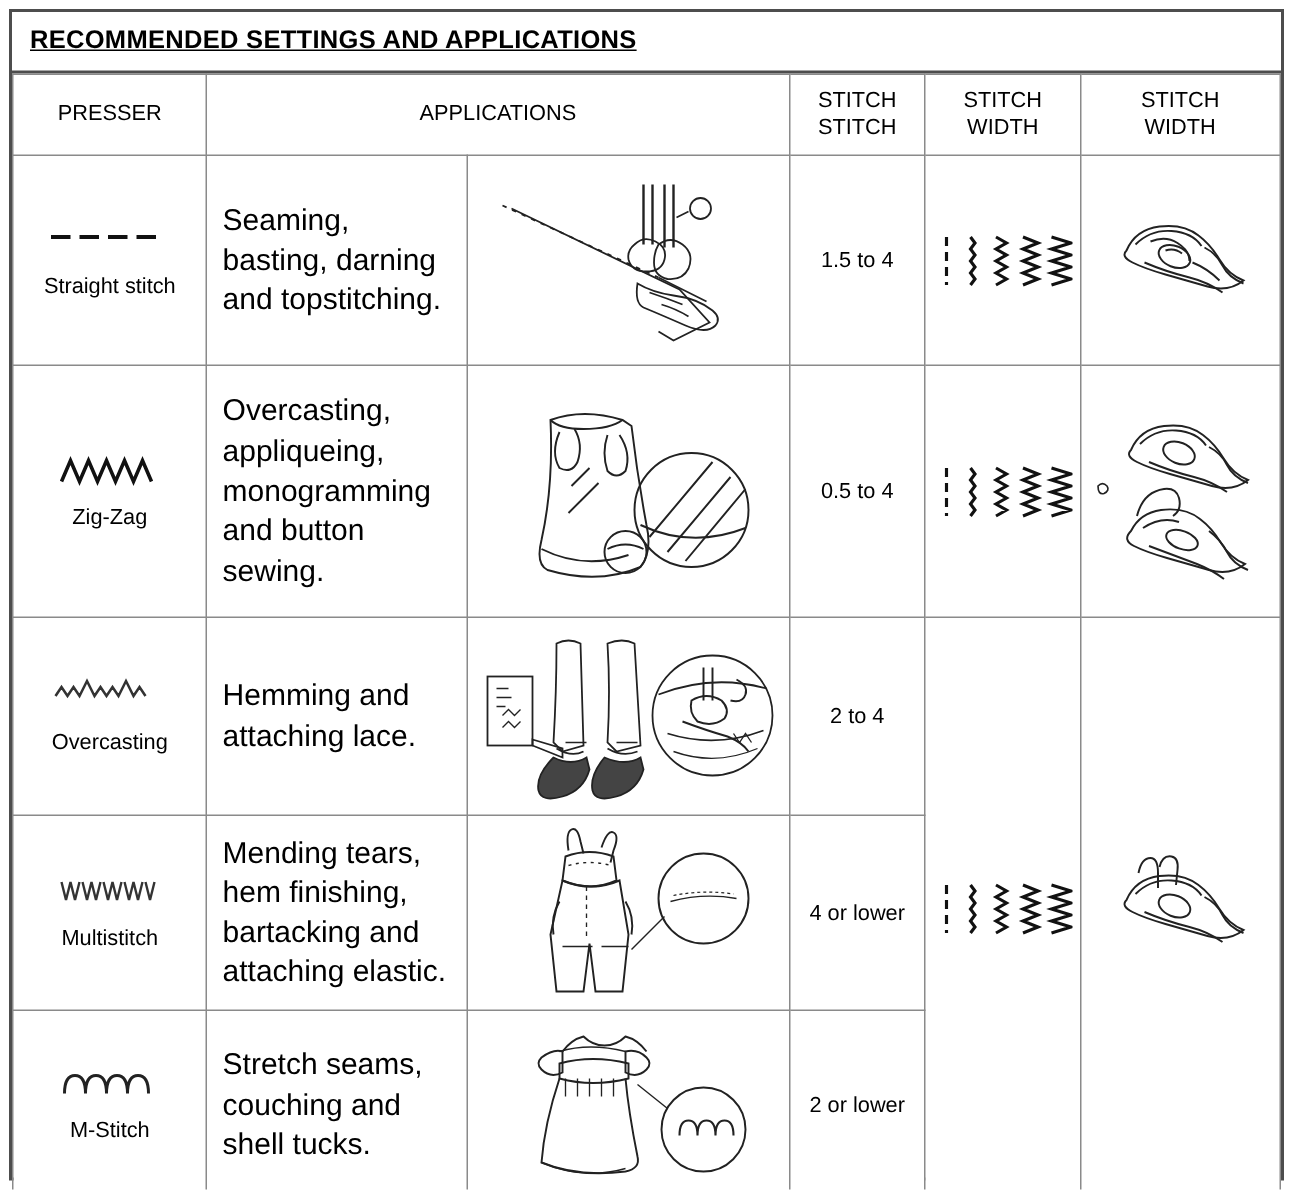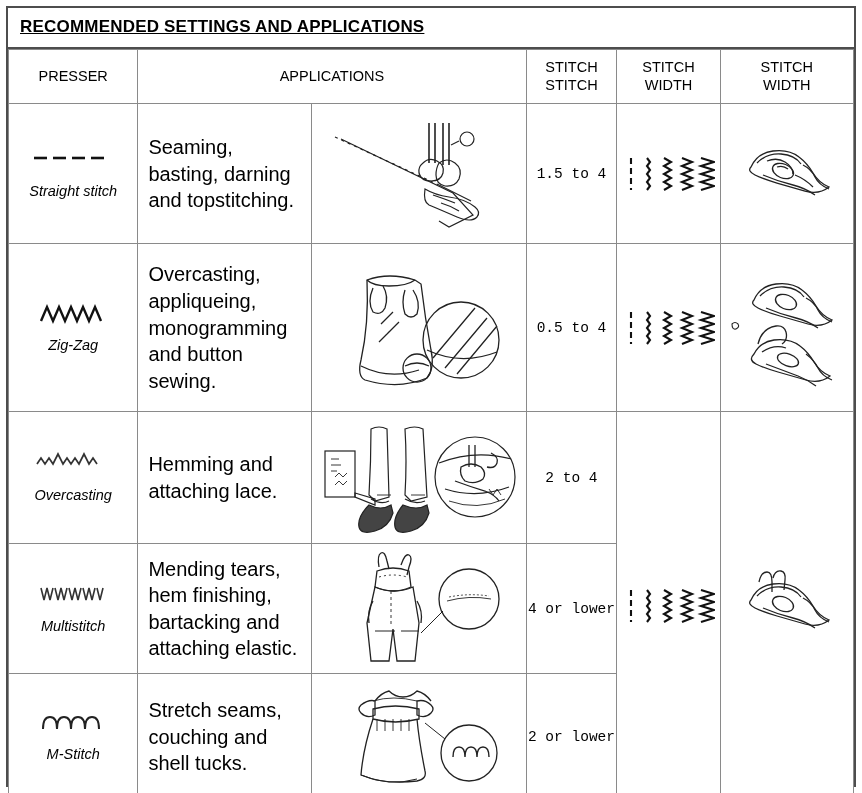--- a/index.html
+++ b/index.html
@@ -11,24 +11,24 @@
   .title-bar span{font-size:17px;font-weight:bold;letter-spacing:.2px;text-decoration:underline;}
   table{border-collapse:collapse;width:100%;height:100%;table-layout:fixed;}
   td,th{border:1px solid #8a8a8a;padding:0;vertical-align:middle;background:#fff;}
   th{font-weight:normal;font-size:14.5px;line-height:1.22;text-align:center;padding:9px 2px;}
   .c-pattern{width:128px;}
   .c-apps{width:172px;}
   .c-ill{width:212px;}
   .c-len{width:90px;}
   .c-wid{width:102px;}
   .c-foot{width:132px;}
-  td.pattern{text-align:center;padding:6px 4px;font-style:italic;}
+  td.pattern{text-align:center;padding:6px 4px;}
   td.apps{font-size:20px;line-height:1.33;padding:8px 10px;vertical-align:middle;}
   td.ill{text-align:center;padding:4px;}
-  td.len{text-align:center;font-size:14.5px;font-family:Liberation Mono, monospace;}
+  td.len{text-align:center;font-size:14.5px;}
   td.wid{text-align:center;}
   td.foot{text-align:center;}
   .pat-name{font-size:14.5px;margin-top:9px;display:block;}
   .pat-glyph{display:block;height:26px;line-height:0;}
   .pat-glyph svg{display:inline-block;vertical-align:middle;}
   .wid-glyph svg,.foot-glyph svg,.ill-glyph svg{display:inline-block;vertical-align:middle;}
   .r1{height:140px;} .r2{height:168px;} .r3{height:132px;} .r4{height:130px;} .r5{height:126px;}
 </style>
 </head>
 <body>

